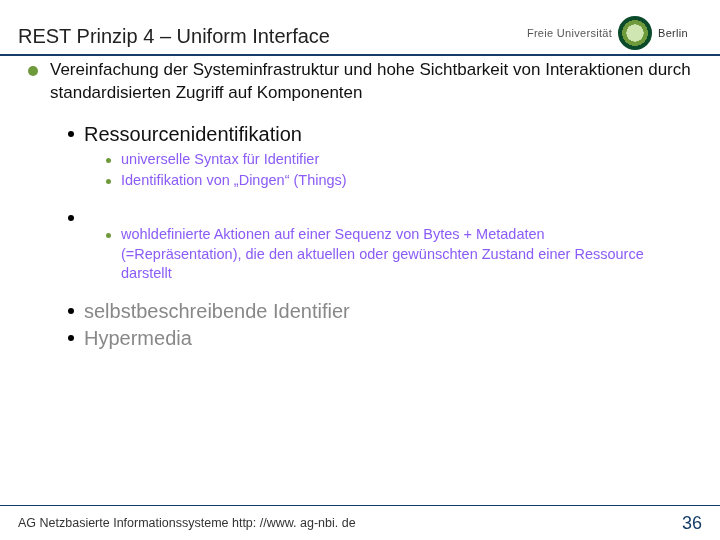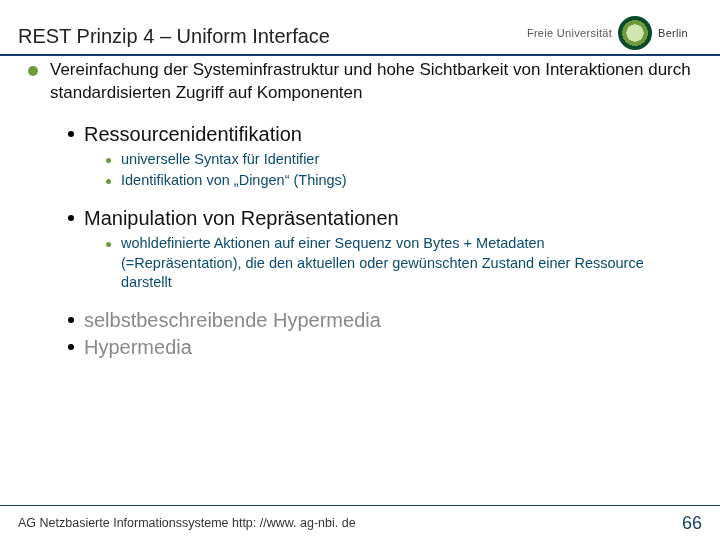--- a/index.html
+++ b/index.html
@@ -106,21 +106,21 @@
   .dot-green-sm {
     width: 5px;
     height: 5px;
     border-radius: 50%;
     background: #6f9a3c;
     margin-top: 8px;
     flex: 0 0 auto;
   }
   .subsub-text {
     font-size: 14.5px;
-    color: #0c4a6e;
+    color: #8b5cf6;
     line-height: 1.35;
     max-width: 540px;
   }
   .spacer { height: 14px; }
   .footer-rule {
     position: absolute;
     left: 0; right: 0;
     bottom: 34px;
     height: 1px;
     background: #153c68;
@@ -185,45 +185,44 @@
       <span class="dot-green-sm"></span>
       <span class="subsub-text">Identifikation von „Dingen“ (Things)</span>
     </div>
   </div>
 
   <div class="spacer"></div>
 
   <div class="sub">
     <div class="sub-row">
       <span class="dot-black"></span>
-      <span class="sub-label">Manipulation von Repräsentationen</span>
     </div>
   </div>
   <div class="subsub">
     <div class="subsub-row">
       <span class="dot-green-sm"></span>
       <span class="subsub-text">wohldefinierte Aktionen auf einer Sequenz von Bytes + Metadaten (=Repräsentation), die den aktuellen oder gewünschten Zustand einer Ressource darstellt</span>
     </div>
   </div>
 
   <div class="spacer"></div>
 
   <div class="sub">
     <div class="sub-row">
       <span class="dot-black"></span>
-      <span class="sub-label muted">selbstbeschreibende Hypermedia</span>
+      <span class="sub-label muted">selbstbeschreibende Identifier</span>
     </div>
   </div>
 
   <div class="sub">
     <div class="sub-row">
       <span class="dot-black"></span>
       <span class="sub-label muted">Hypermedia</span>
     </div>
   </div>
 
 </div>
 
 <div class="footer-rule"></div>
 <div class="footer">
   <span class="footer-text">AG Netzbasierte Informationssysteme http: //www. ag-nbi. de</span>
-  <span class="page-num">66</span>
+  <span class="page-num">36</span>
 </div>
 
 </body></html>

